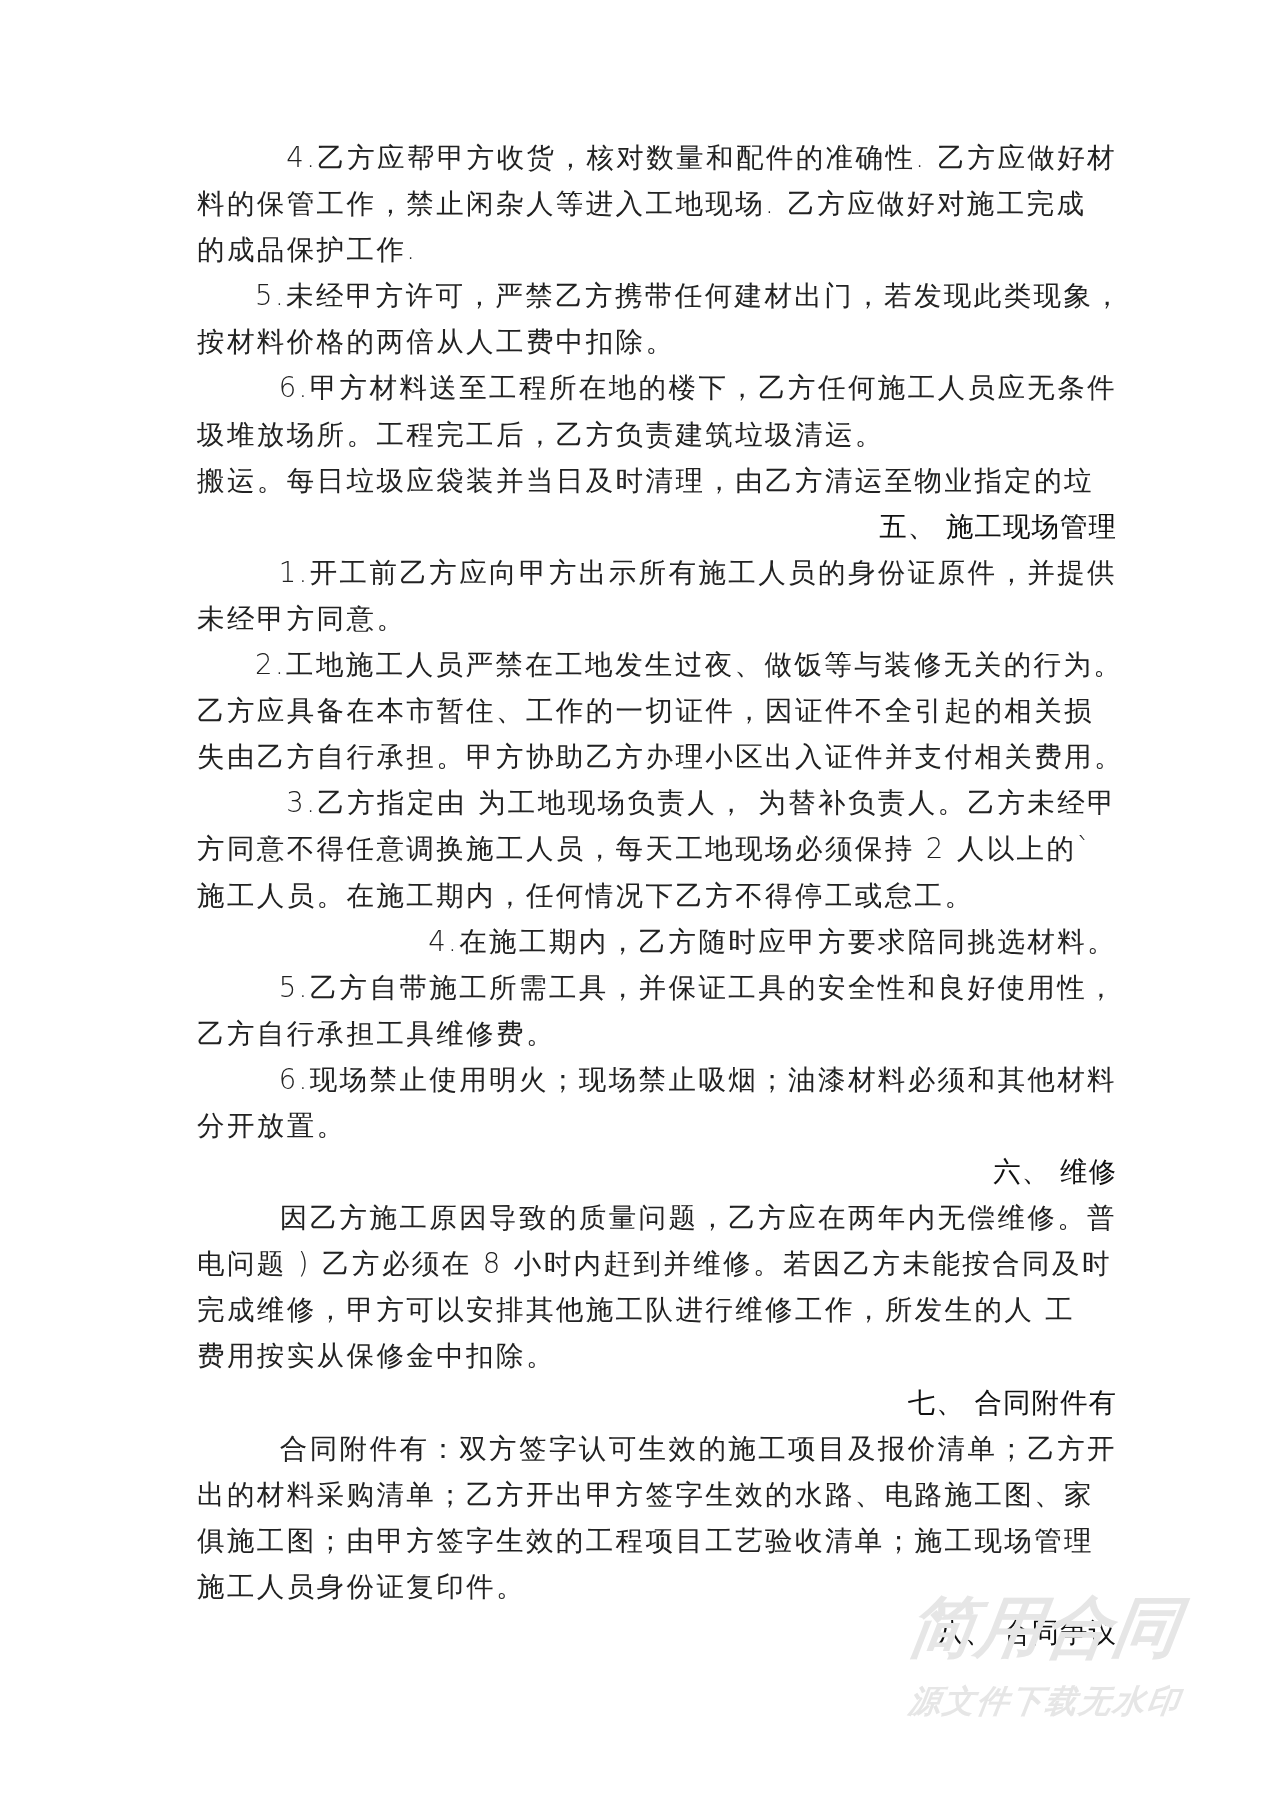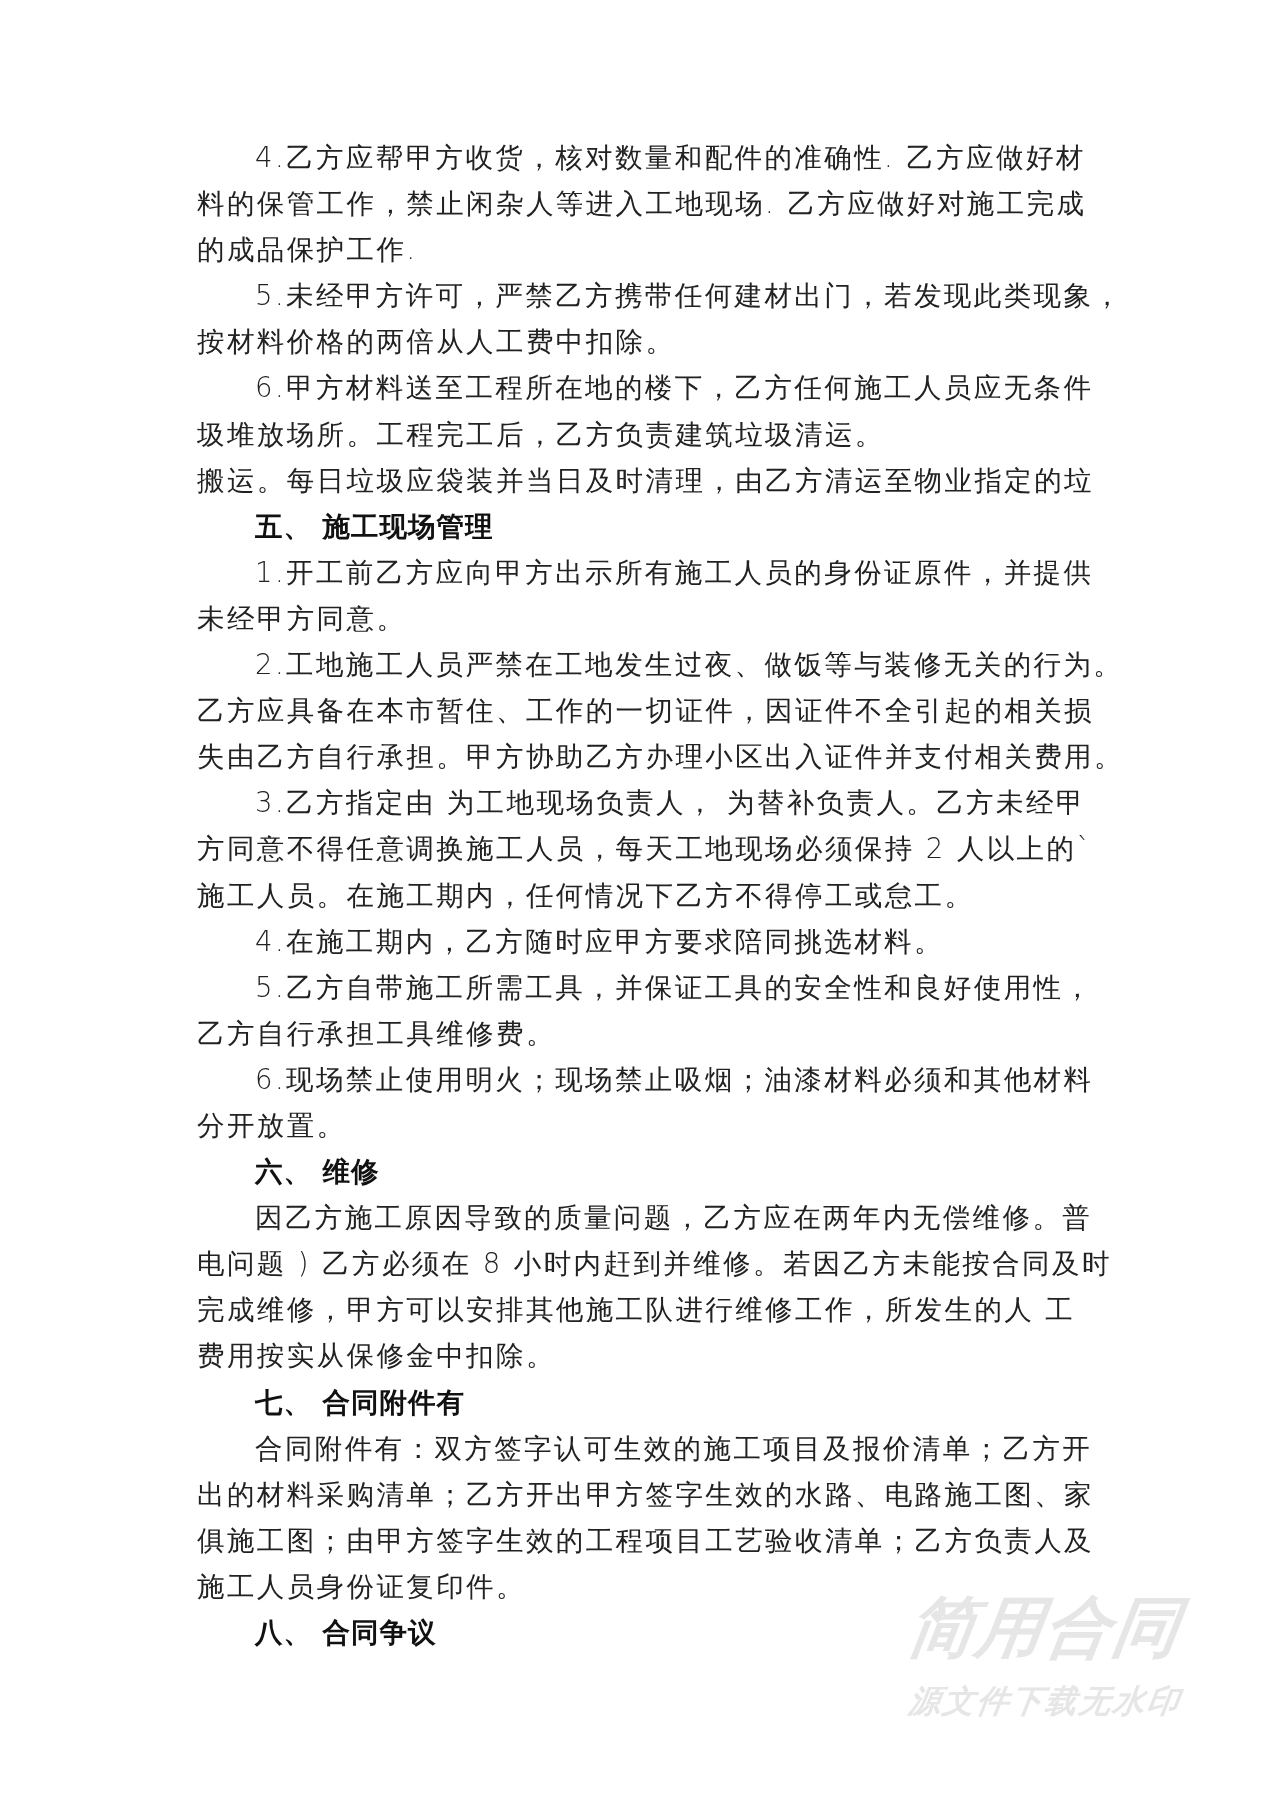--- a/index.html
+++ b/index.html
@@ -25,23 +25,24 @@
     height: 46.1px;
     line-height: 46.1px;
     font-size: 27.5px;
     white-space: nowrap;
     letter-spacing: 2.4px;
     font-weight: 300;
     color: #222;
   }
   .indent {
     padding-left: 58px;
+    text-align: right;
   }
   .heading {
-    font-weight: bold;
+    font-weight: normal;
     color: #111;
     letter-spacing: 1px;
   }
   .watermark {
     position: absolute;
     left: 880px;
     top: 1588px;
     width: 330px;
     text-align: center;
     font-family: "DejaVu Sans", sans-serif;
@@ -95,21 +96,21 @@
 
   <div class="line indent heading">六、 维修</div>
   <div class="line indent">因乙方施工原因导致的质量问题，乙方应在两年内无偿维修。普</div>
   <div class="line">电问题 ) 乙方必须在 8 小时内赶到并维修。若因乙方未能按合同及时</div>
   <div class="line">完成维修，甲方可以安排其他施工队进行维修工作，所发生的人 工</div>
   <div class="line">费用按实从保修金中扣除。</div>
 
   <div class="line indent heading">七、 合同附件有</div>
   <div class="line indent">合同附件有：双方签字认可生效的施工项目及报价清单；乙方开</div>
   <div class="line">出的材料采购清单；乙方开出甲方签字生效的水路、电路施工图、家</div>
-  <div class="line">俱施工图；由甲方签字生效的工程项目工艺验收清单；乙方负责人及</div>
+  <div class="line">俱施工图；由甲方签字生效的工程项目工艺验收清单；施工现场管理</div>
   <div class="line">施工人员身份证复印件。</div>
 
   <div class="line indent heading">八、 合同争议</div>
 </div>
 
 <div class="watermark">
   <div class="wm-title">简用合同</div>
   <div class="wm-sub">源文件下载无水印</div>
 </div>
 

